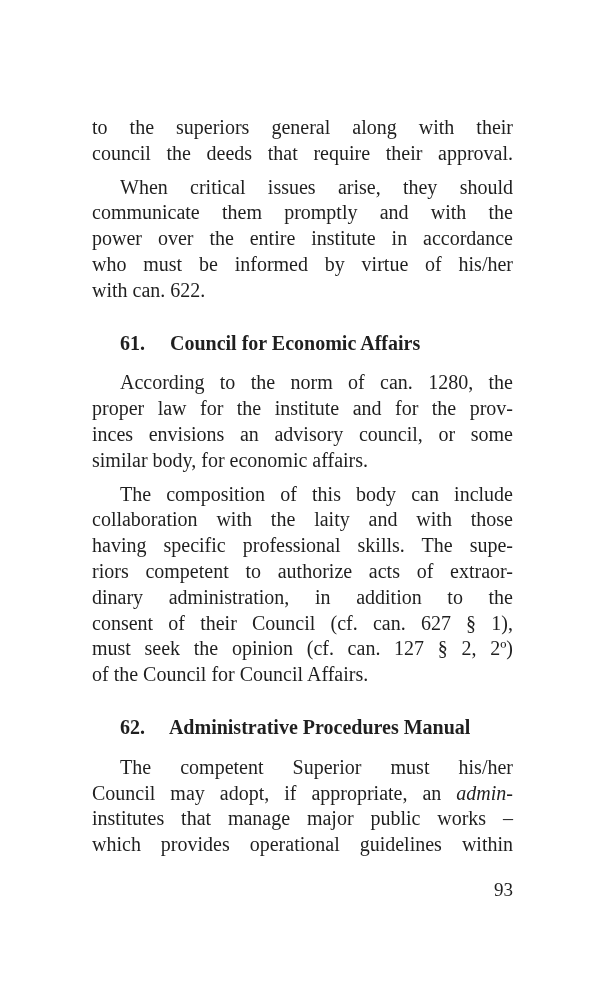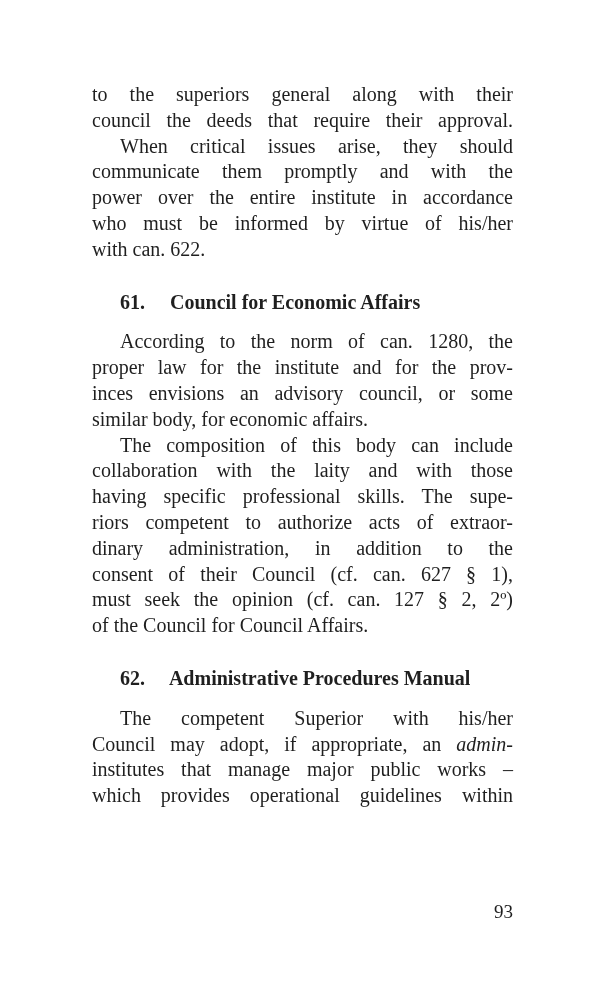--- a/index.html
+++ b/index.html
@@ -8,47 +8,47 @@
     width: 606px;
     height: 1000px;
     background: #ffffff;
     font-family: "Liberation Serif", "DejaVu Serif", serif;
     color: #1f1f1f;
     overflow: hidden;
   }
   .text-block {
     position: absolute;
     left: 92px;
-    top: 82px;
+    top: 115px;
     width: 421px;
   }
   p.para { margin: 0; padding: 0; }
   .line {
     font-size: 20px;
     line-height: 25.8px;
     text-align: justify;
     text-align-last: justify;
     white-space: normal;
   }
   .line.last { text-align-last: left; }
-  .line.indent { text-indent: 28px; }
+  .line.indent { text-indent: 28px; margin-top: 8px; }
   .it { font-style: italic; }
   h2.heading {
     margin: 27px 0 14px 0;
     padding-left: 28px;
     font-size: 20px;
     line-height: 25.8px;
     font-weight: 700;
     text-align: left;
   }
   h2.heading .hnum { display: inline-block; margin-right: 20px; }
   .page-number {
     position: absolute;
     left: 92px;
-    top: 899px;
+    top: 877px;
     width: 421px;
     text-align: right;
     font-size: 19px;
     line-height: 26px;
     color: #1f1f1f;
   }
 </style>
 </head>
 <body>
 
@@ -90,21 +90,21 @@
       <span class="line" style="display:block">must seek the opinion (cf. can. 127 § 2, 2º)</span>
       <span class="line last" style="display:block">of the Council for Council Affairs.</span>
     </p>
 
     <h2 class="heading">
       <span class="hnum">62.</span>
       <span class="htitle">Administrative Procedures Manual</span>
     </h2>
 
     <p class="para">
-      <span class="line indent" style="display:block">The competent Superior with his/her</span>
+      <span class="line indent" style="display:block">The competent Superior must his/her</span>
       <span class="line" style="display:block">
         <span>Council may adopt, if appropriate, an </span><span class="it">admin-</span>
       </span>
       <span class="line" style="display:block">institutes that manage major public works –</span>
       <span class="line" style="display:block">which provides operational guidelines within</span>
     </p>
 
   </div>
 
   <div class="page-number">93</div>

